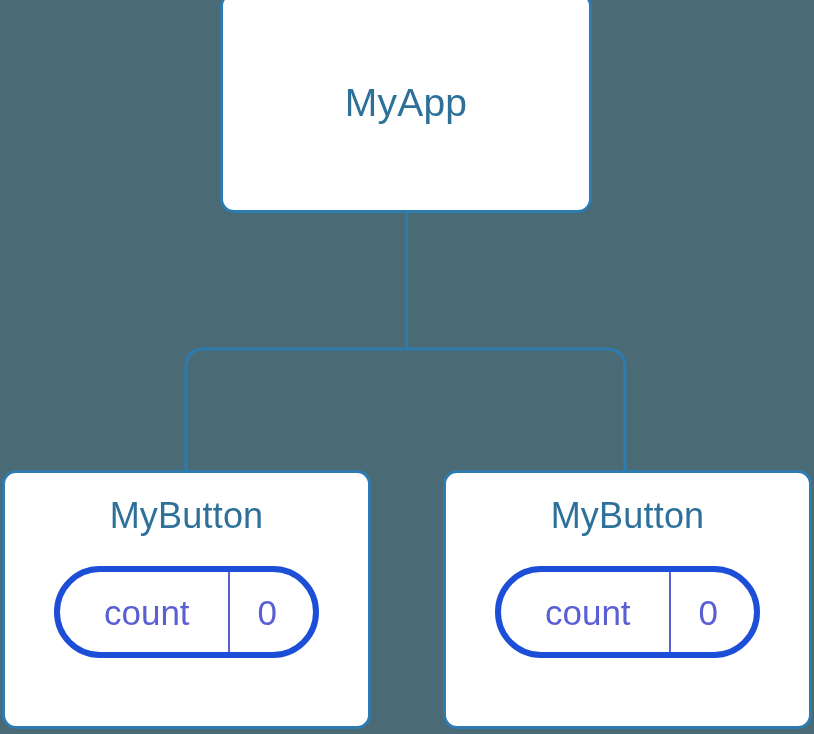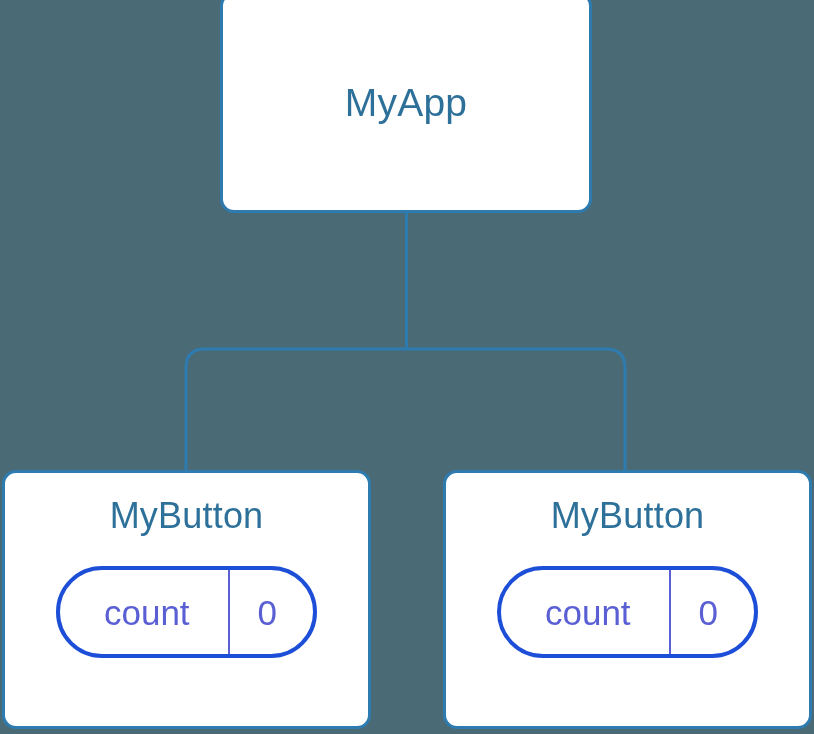--- a/index.html
+++ b/index.html
@@ -77,21 +77,21 @@
     margin-top: 25px;
   }
 
   
   .pill {
     margin-top: 32px;
     display: flex;
     align-items: stretch;
     box-sizing: border-box;
     height: 92px;
-    border: 4px solid #1d4ed8;
+    border: 6px solid #1d4ed8;
     border-radius: 46px;
     background: transparent;
     overflow: hidden;
   }
   .pill-key {
     display: flex;
     align-items: center;
     justify-content: center;
     padding: 0 38px 0 44px;
     color: #5a5fd4;

